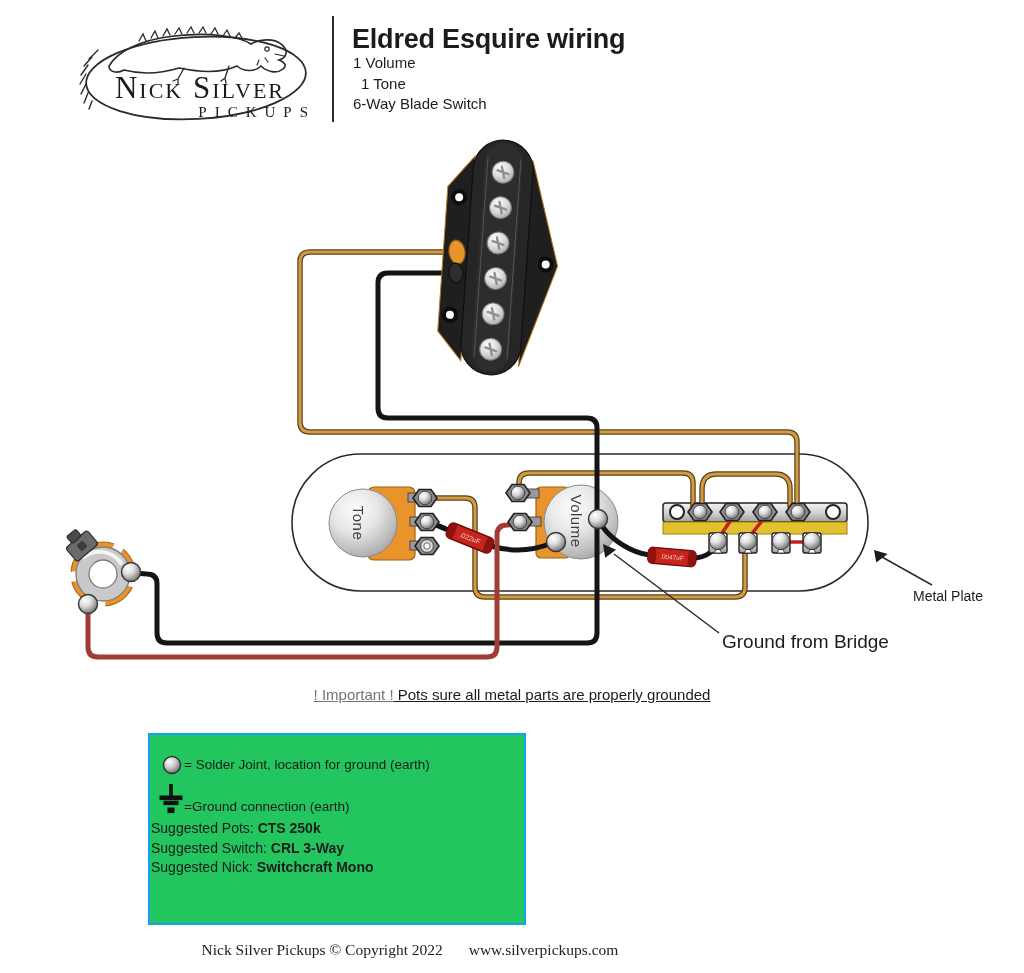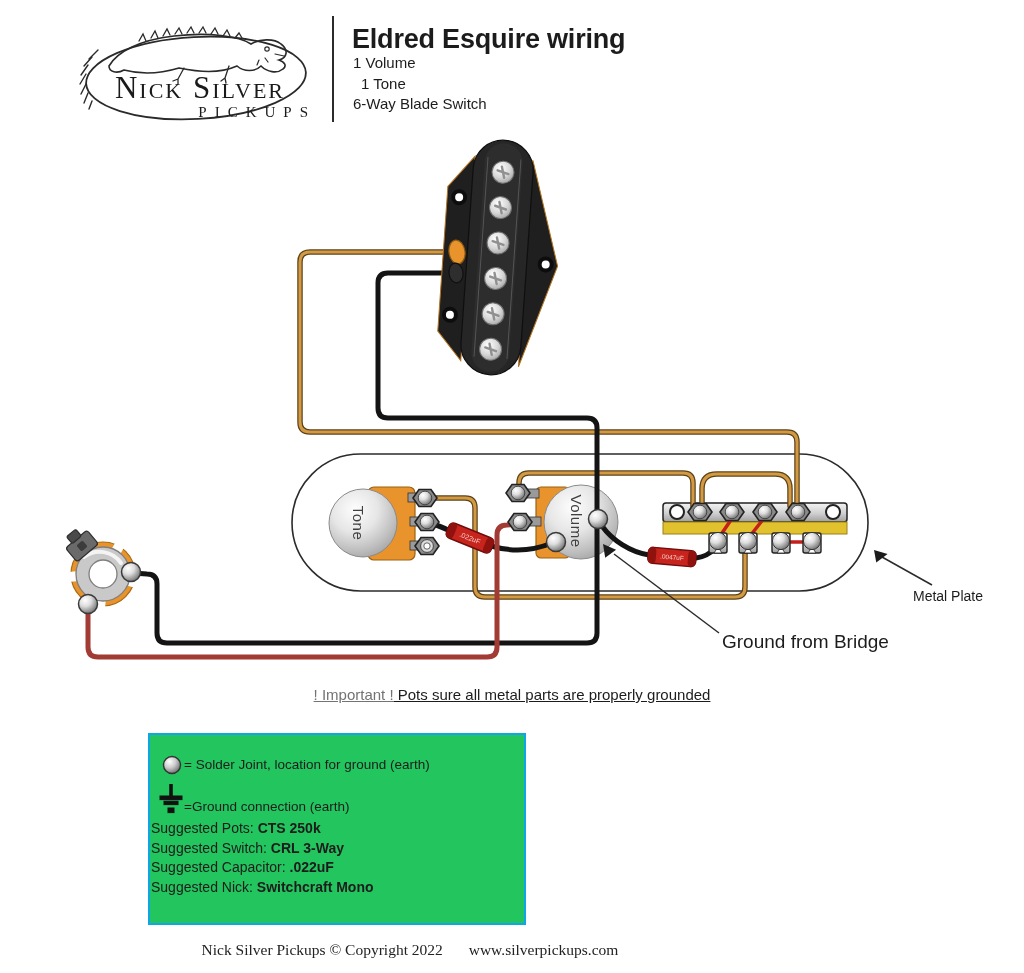--- a/index.html
+++ b/index.html
@@ -276,21 +276,20 @@
         <line x1="13" y1="0" x2="13" y2="12" stroke-width="3.6"></line>
         <rect x="2" y="12" width="22" height="3.6"></rect>
         <rect x="6" y="17.2" width="14" height="3.4"></rect>
         <rect x="10" y="24" width="6" height="4.6"></rect>
       </g>
     </svg>
     <div class="legend-row" style="top:56px;margin-top:8px;">=Ground connection (earth)</div>
     <div class="sugg">
       <div><span>Suggested Pots: </span><b>CTS 250k</b></div>
       <div><span>Suggested Switch: </span><b>CRL 3-Way</b></div>
-      <div><span>Suggested Capacitor: </span><b>.022uF</b></div>
       <div><span>Suggested Nick: </span><b>Switchcraft Mono</b></div>
     </div>
   </div>
 
 
   <div id="footer">
     <span>Nick Silver Pickups © Copyright 2022</span>
     <span class="site">www.silverpickups.com</span>
   </div>
 

